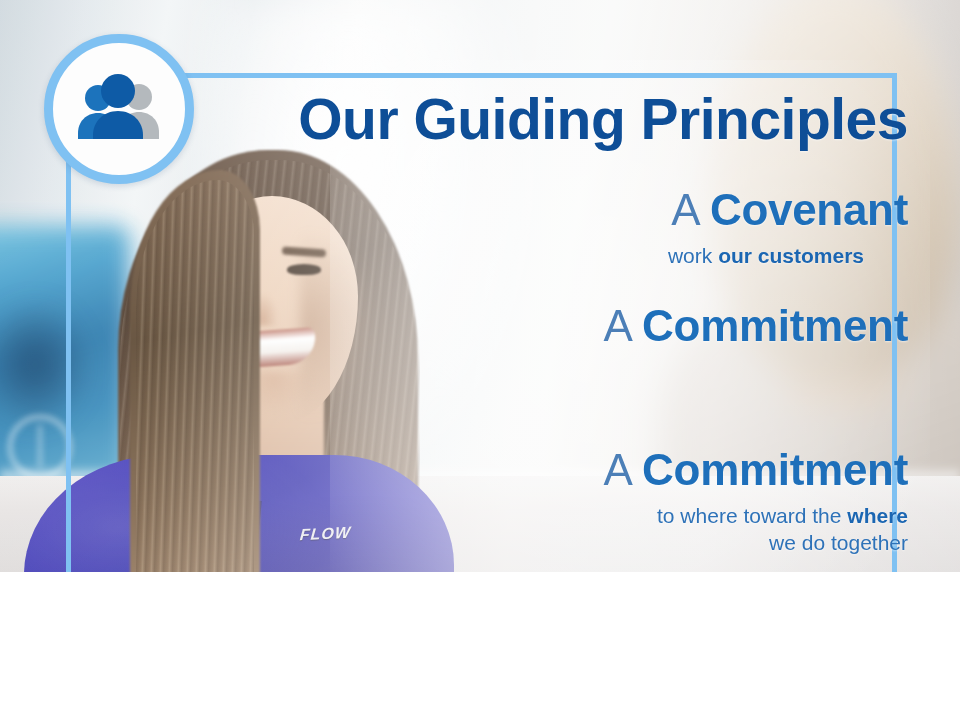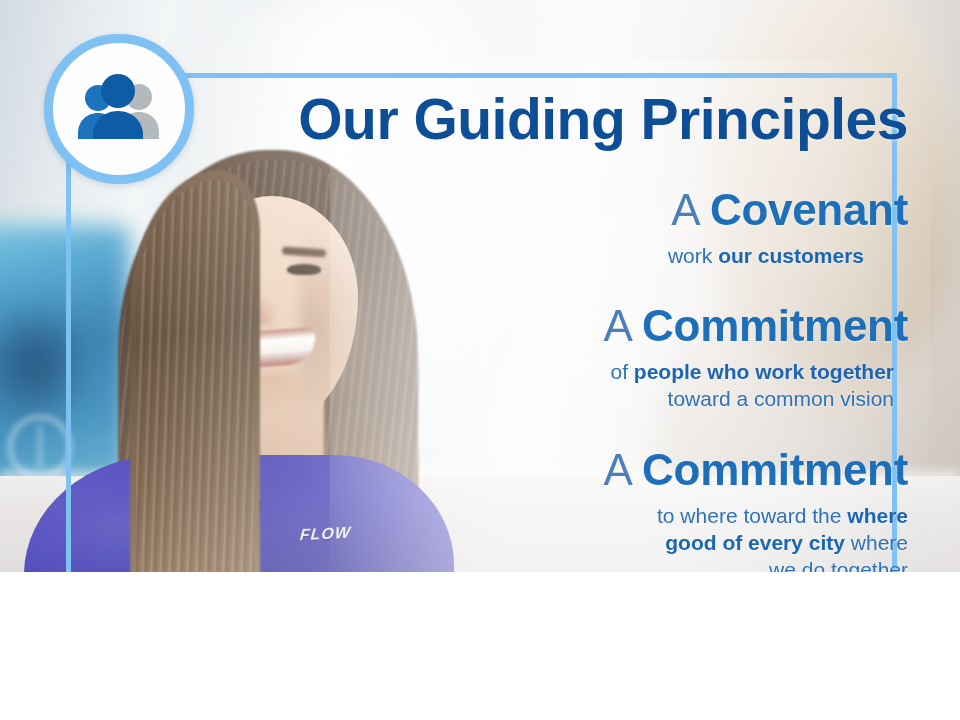--- a/index.html
+++ b/index.html
@@ -491,30 +491,27 @@
         <span class="line"><span>work </span><b>our customers</b></span>
       </div>
   </div>
 
   <div class="block block-community">
     <div class="headline">
       <span class="lead">A</span>
       <span class="key">Commitment</span>
     </div>
     <div class="sub">
-        <span class="line"><span>of </span><b>people who work together</b></span>
-        <span class="line"><span>toward a common vision</span></span>
       </div>
   </div>
 
   <div class="block block-commitment">
     <div class="headline">
       <span class="lead">A</span>
       <span class="key">Commitment</span>
     </div>
     <div class="sub">
         <span class="line"><span>to where toward the </span><b>where</b></span>
-        <span class="line"><b>good of every city</b><span> where</span></span>
         <span class="line"><span>we do together</span></span>
       </div>
   </div>
 
 </div>
 
 </body></html>

